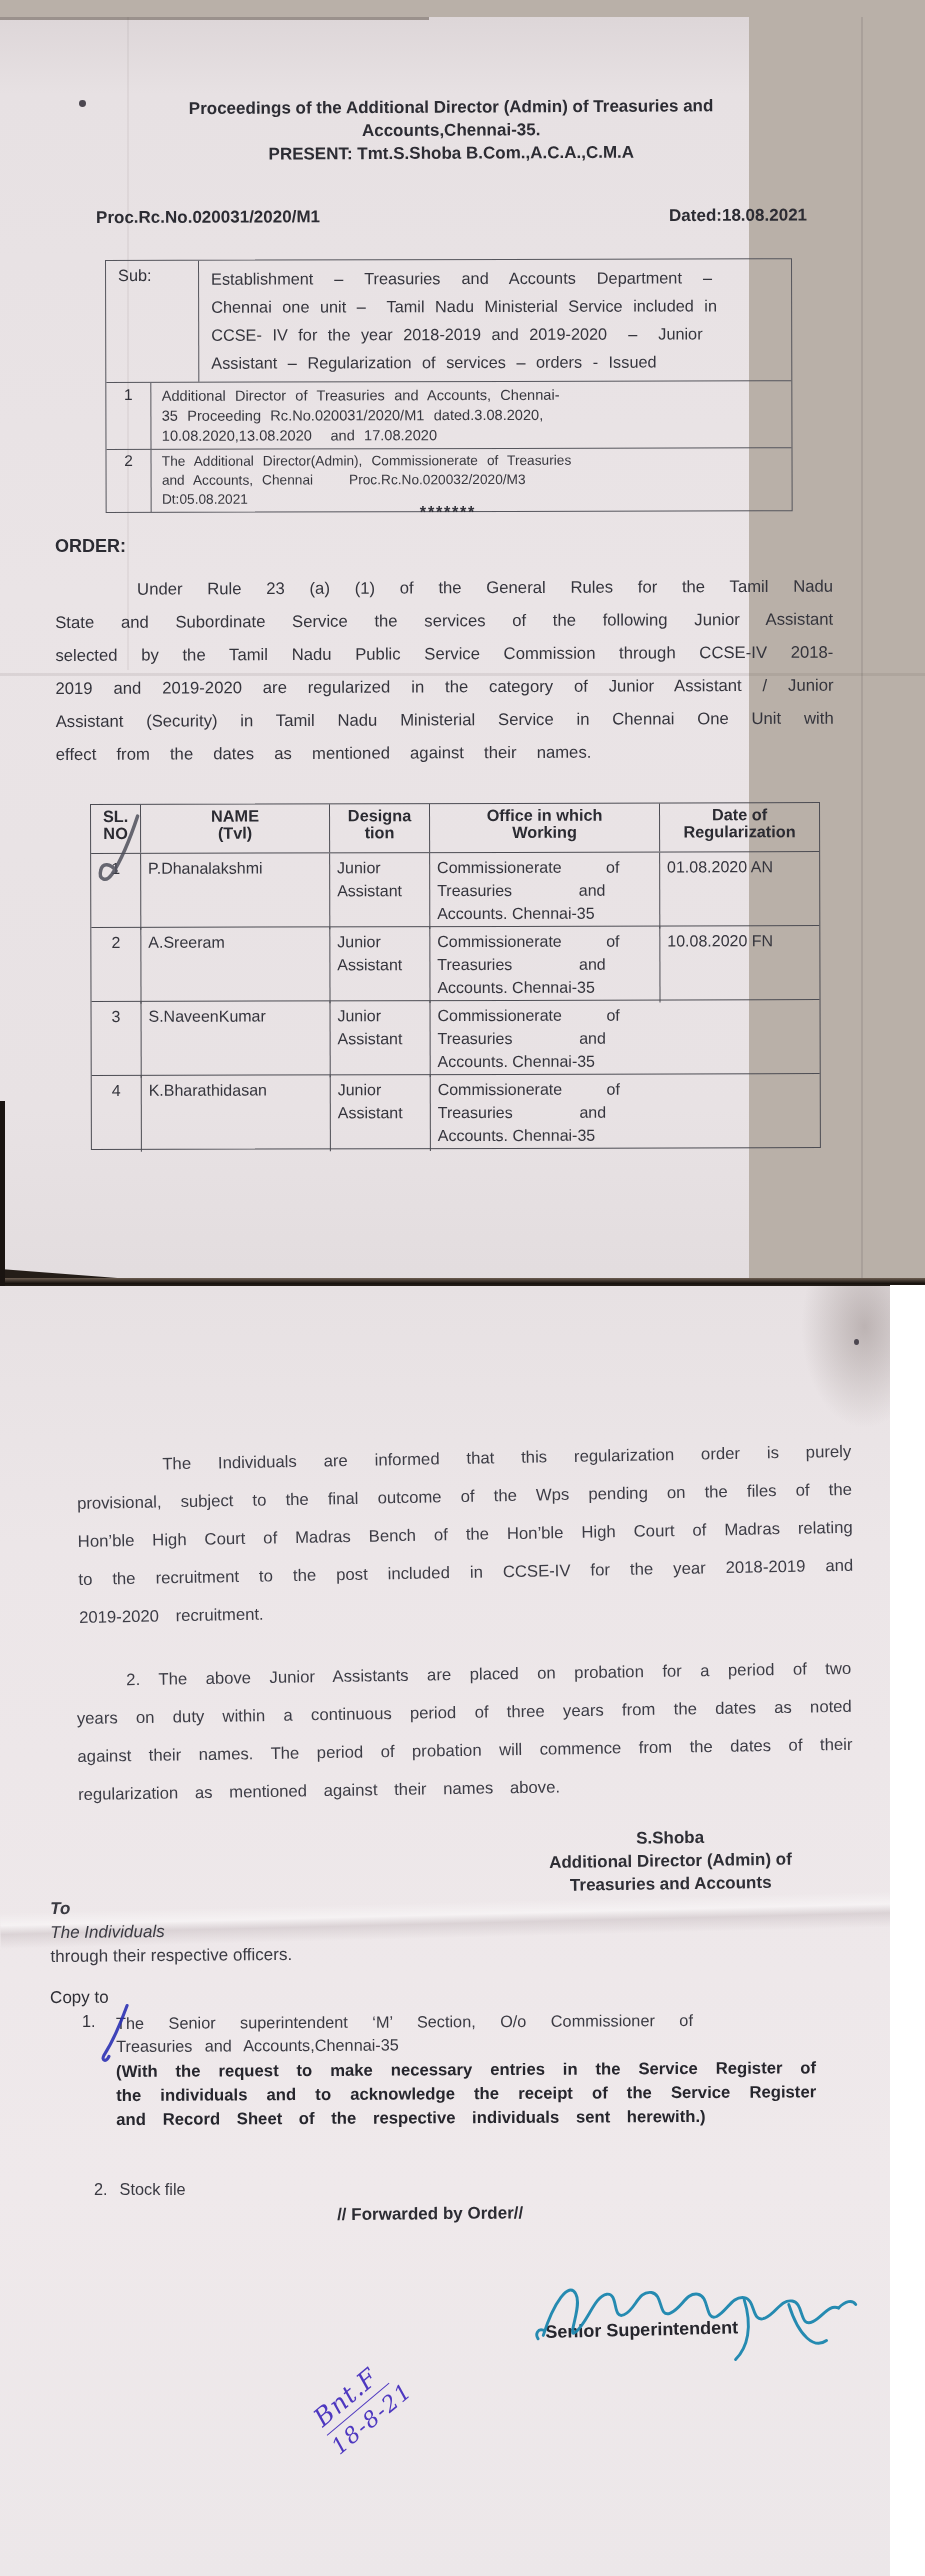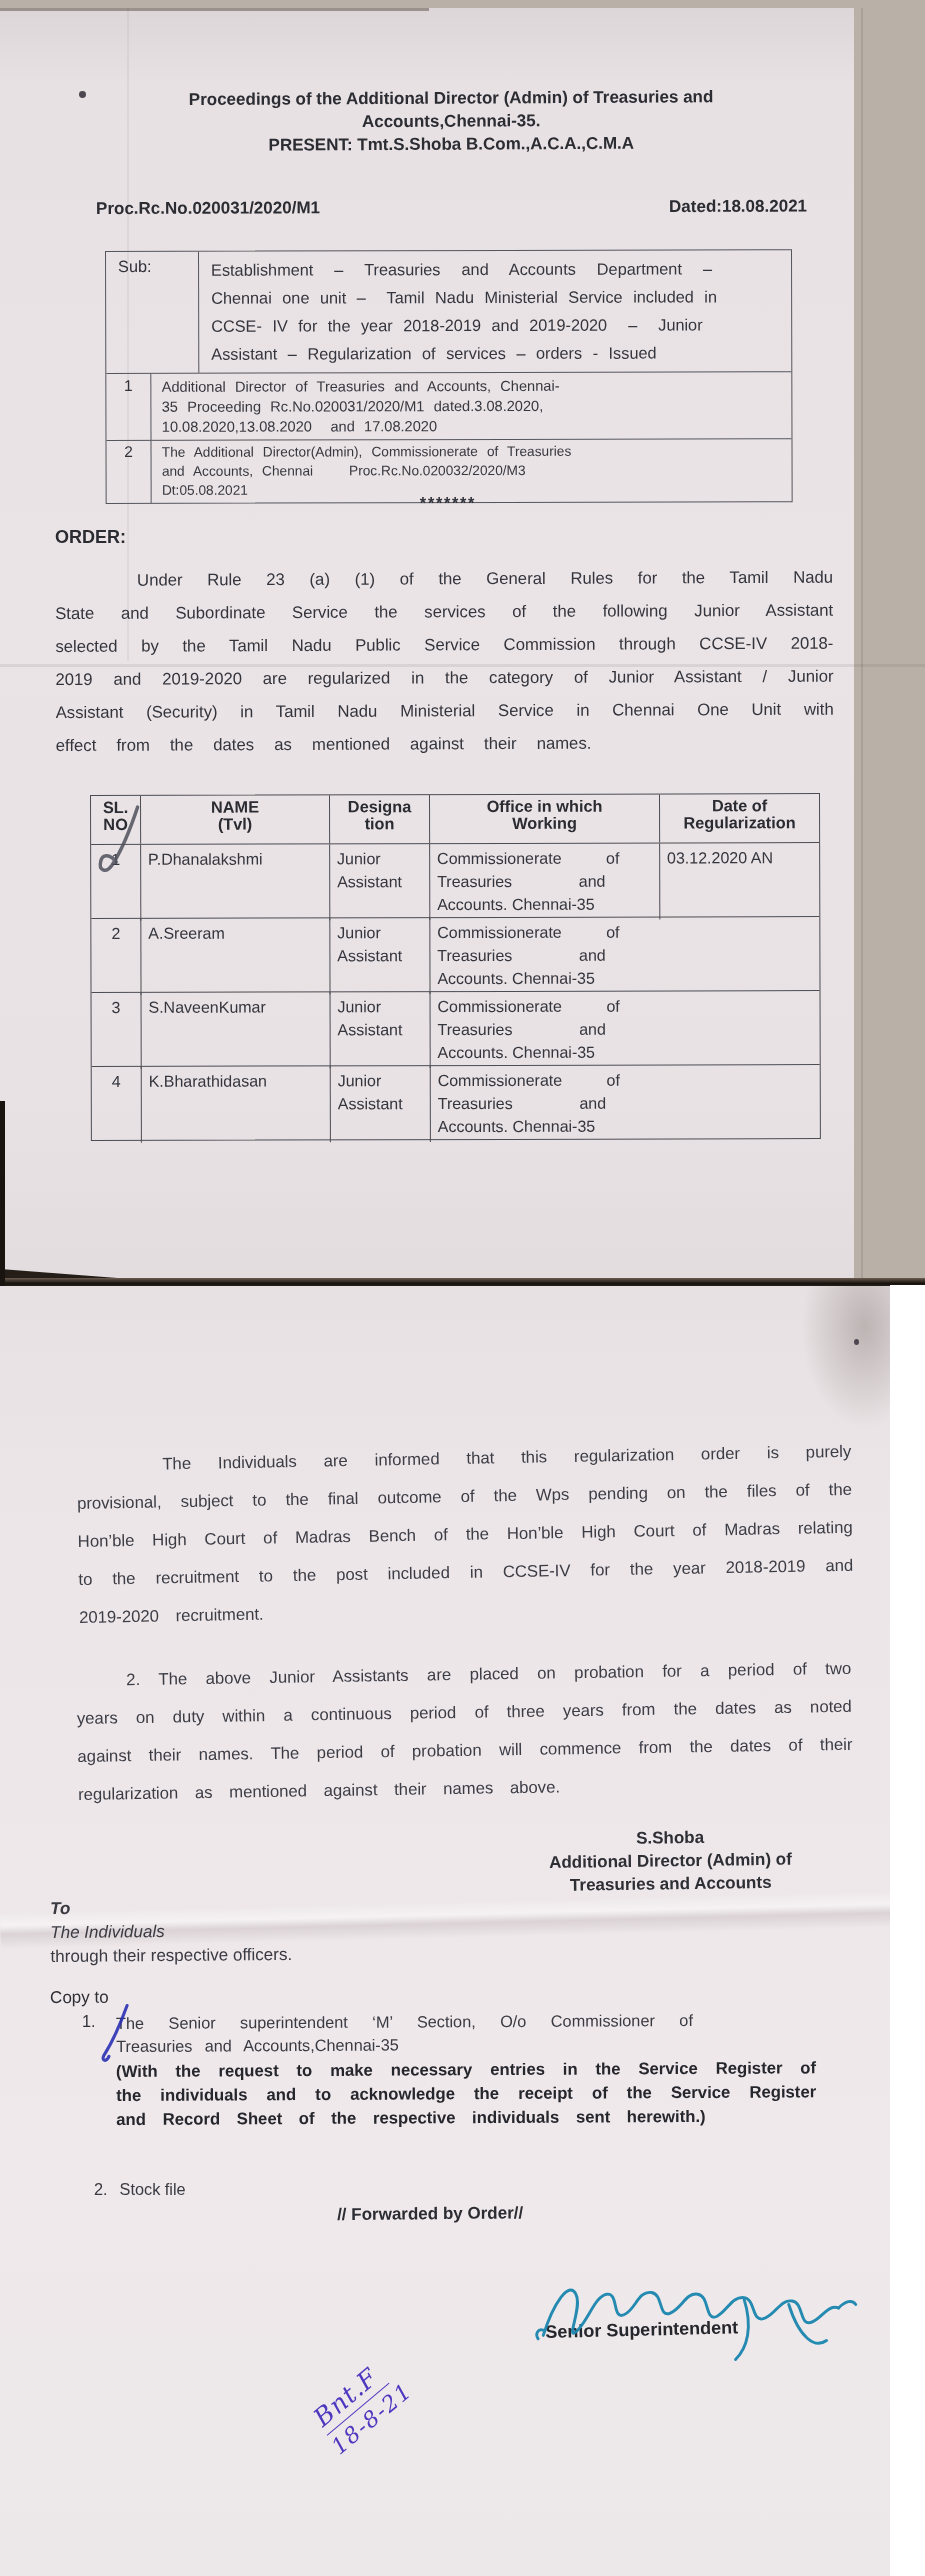--- a/index.html
+++ b/index.html
@@ -1,20 +1,20 @@
 <!DOCTYPE html>
 <html style="font-size:13.7px"><head>
 <meta charset="utf-8">
 <style>
   html,body{margin:0;padding:0;background:#b9b0a8;}
   #stage{position:relative;width:926px;height:2576px;overflow:hidden;
          font-family:"Liberation Sans",sans-serif;color:#32323a;}
   .abs{position:absolute;}
   
-  .page1{left:0;top:8px;width:854px;height:1285px;
+  .page1{left:0;top:17px;width:749px;height:1285px;
          background:linear-gradient(180deg,#ddd6d8 0%,#e7e1e3 6%,#eae4e6 45%,#e8e2e4 85%,#e2dcde 100%);}
   .page2{left:0;top:1286px;width:890px;height:1290px;
          background:linear-gradient(180deg,#e7e1e3 0%,#ece6e8 20%,#efe9eb 70%,#ece7e9 100%);}
   .white-strip{left:890px;top:1285px;width:36px;height:1291px;background:#ffffff;}
   .gap-band{left:0;top:1278px;width:926px;height:12px;
             background:linear-gradient(180deg,#6b5c50 0%,#17120e 45%,#3c342c 100%);}
   .gap-wedge{left:0;top:1269px;width:137px;height:19px;background:#241d18;
              clip-path:polygon(0 0,100% 55%,100% 100%,0 100%);}
   .left-sliver{left:0;top:1101px;width:5.2px;height:189px;background:#1a1411;}
   .top-edge{left:0;top:0;width:429px;height:2.6px;background:#6e635a;opacity:.6;}
@@ -162,29 +162,30 @@
         <div class="th">Date of
 Regularization</div>
       </div>
       <div class="t-row body">
         <div class="td sl">1</div>
         <div class="td">P.Dhanalakshmi</div>
         <div class="td">Junior Assistant</div>
         <div class="td office">Commissionerate          of
 Treasuries               and
 Accounts. Chennai-35</div>
-        <div class="td">03.12.2020 AN</div>
+        <div class="td">01.08.2020 AN</div>
       </div>
       <div class="t-row body">
         <div class="td sl">2</div>
         <div class="td">A.Sreeram</div>
         <div class="td">Junior Assistant</div>
         <div class="td office">Commissionerate          of
 Treasuries               and
 Accounts. Chennai-35</div>
+        <div class="td">10.08.2020 FN</div>
       </div>
       <div class="t-row body">
         <div class="td sl">3</div>
         <div class="td">S.NaveenKumar</div>
         <div class="td">Junior Assistant</div>
         <div class="td office">Commissionerate          of
 Treasuries               and
 Accounts. Chennai-35</div>
       </div>
       <div class="t-row body">

